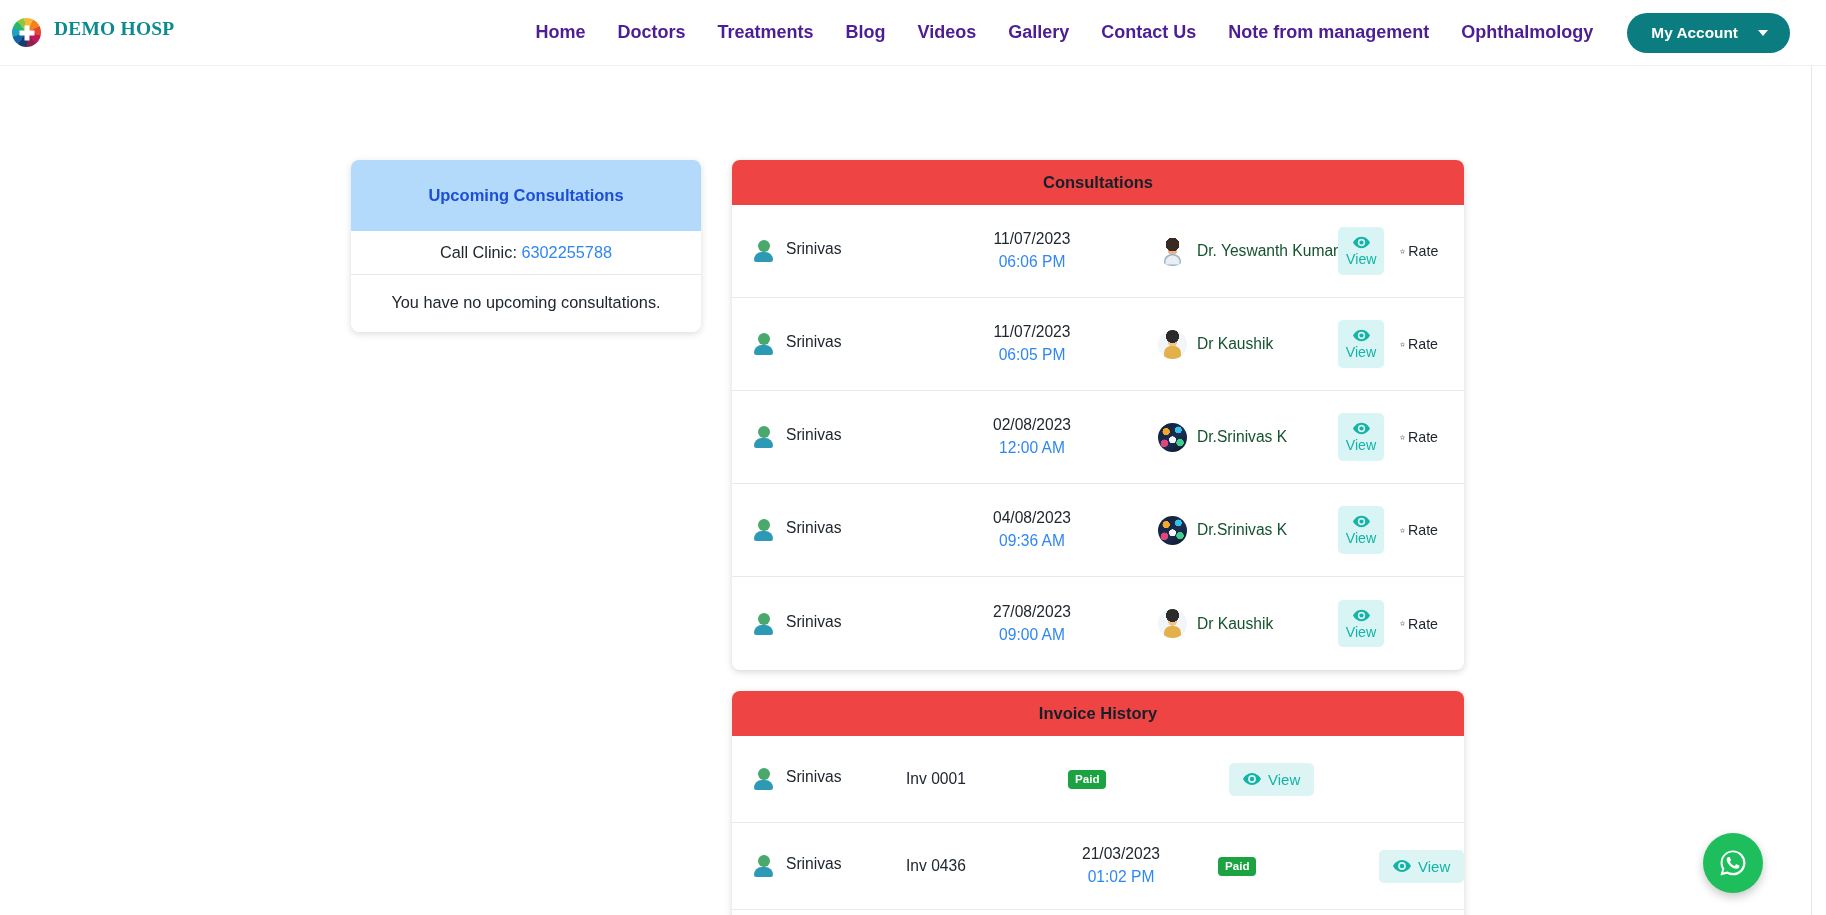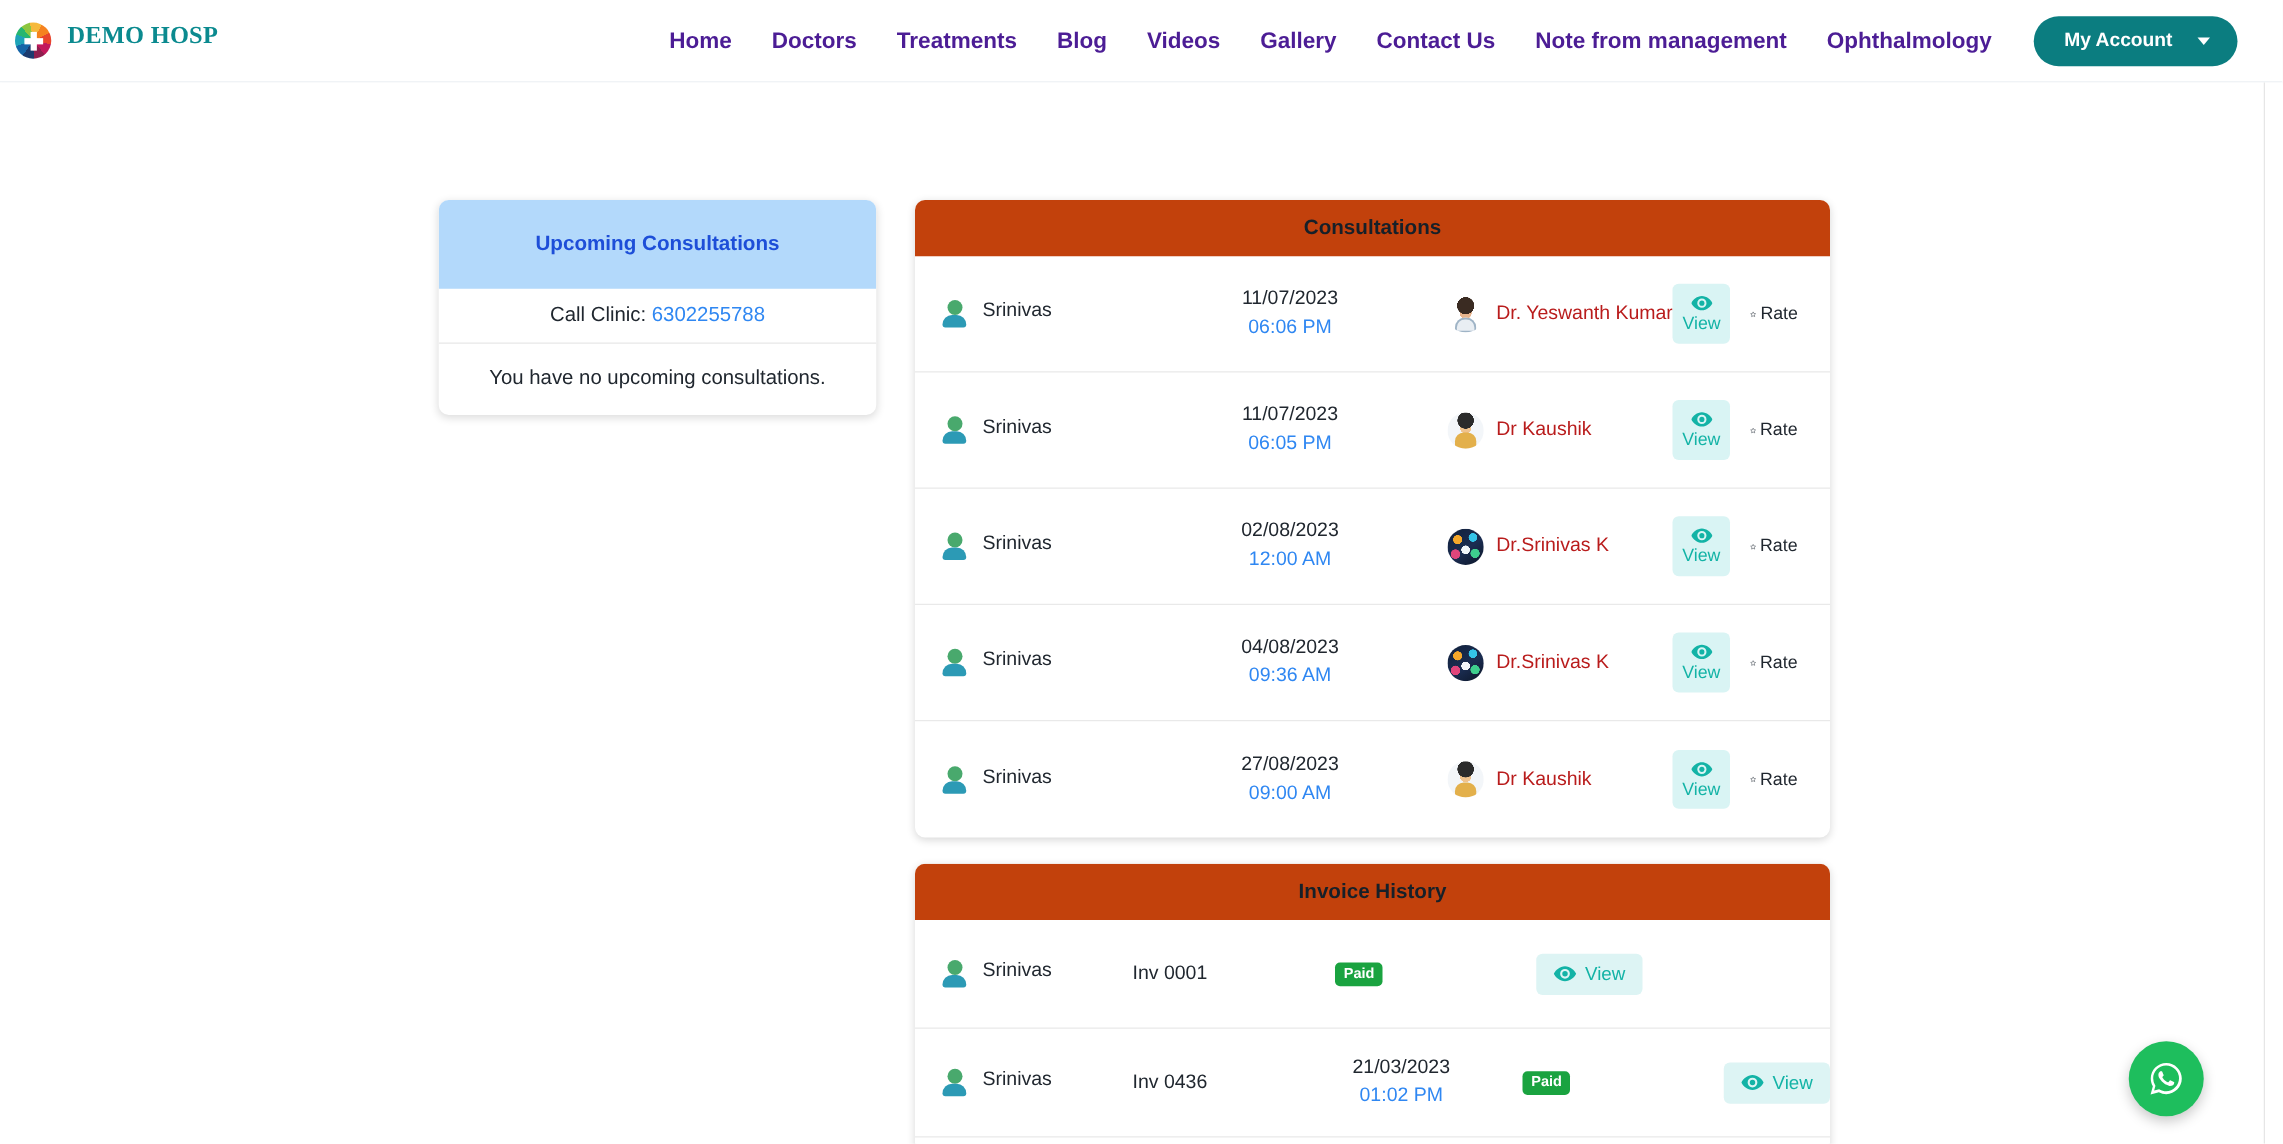--- a/index.html
+++ b/index.html
@@ -167,21 +167,21 @@
     width: 732px;
     background: #ffffff;
     border-radius: 8px;
     box-shadow: 0 2px 7px rgba(0,0,0,0.16);
     overflow: hidden;
   }
   #consultations-panel { top: 94px; }
   #invoices-panel { top: 625px; }
 
   .panel-head {
-    background: #c2410c;
+    background: #ef4444;
     color: #162029;
     font-size: 16.5px;
     font-weight: bold;
     text-align: center;
     padding: 13px 22px;
   }
 
   .row {
     display: flex;
     align-items: center;
@@ -273,21 +273,21 @@
     background:
       radial-gradient(circle at 28% 30%, #f4a72a 0 12%, transparent 13%),
       radial-gradient(circle at 70% 24%, #34c3e8 0 11%, transparent 12%),
       radial-gradient(circle at 50% 58%, #f2f6fa 0 15%, transparent 16%),
       radial-gradient(circle at 22% 70%, #e0457b 0 12%, transparent 13%),
       radial-gradient(circle at 76% 68%, #3ecf8e 0 12%, transparent 13%),
       linear-gradient(145deg, #10203a 0%, #1b2d52 55%, #0b1526 100%);
   }
   .doctor-name {
     font-size: 15.6px;
-    color: #b91c1c;
+    color: #14532d;
     white-space: nowrap;
   }
 
   .cell-actions {
     flex: 0 0 auto;
     display: flex;
     align-items: center;
     gap: 12px;
   }
 

